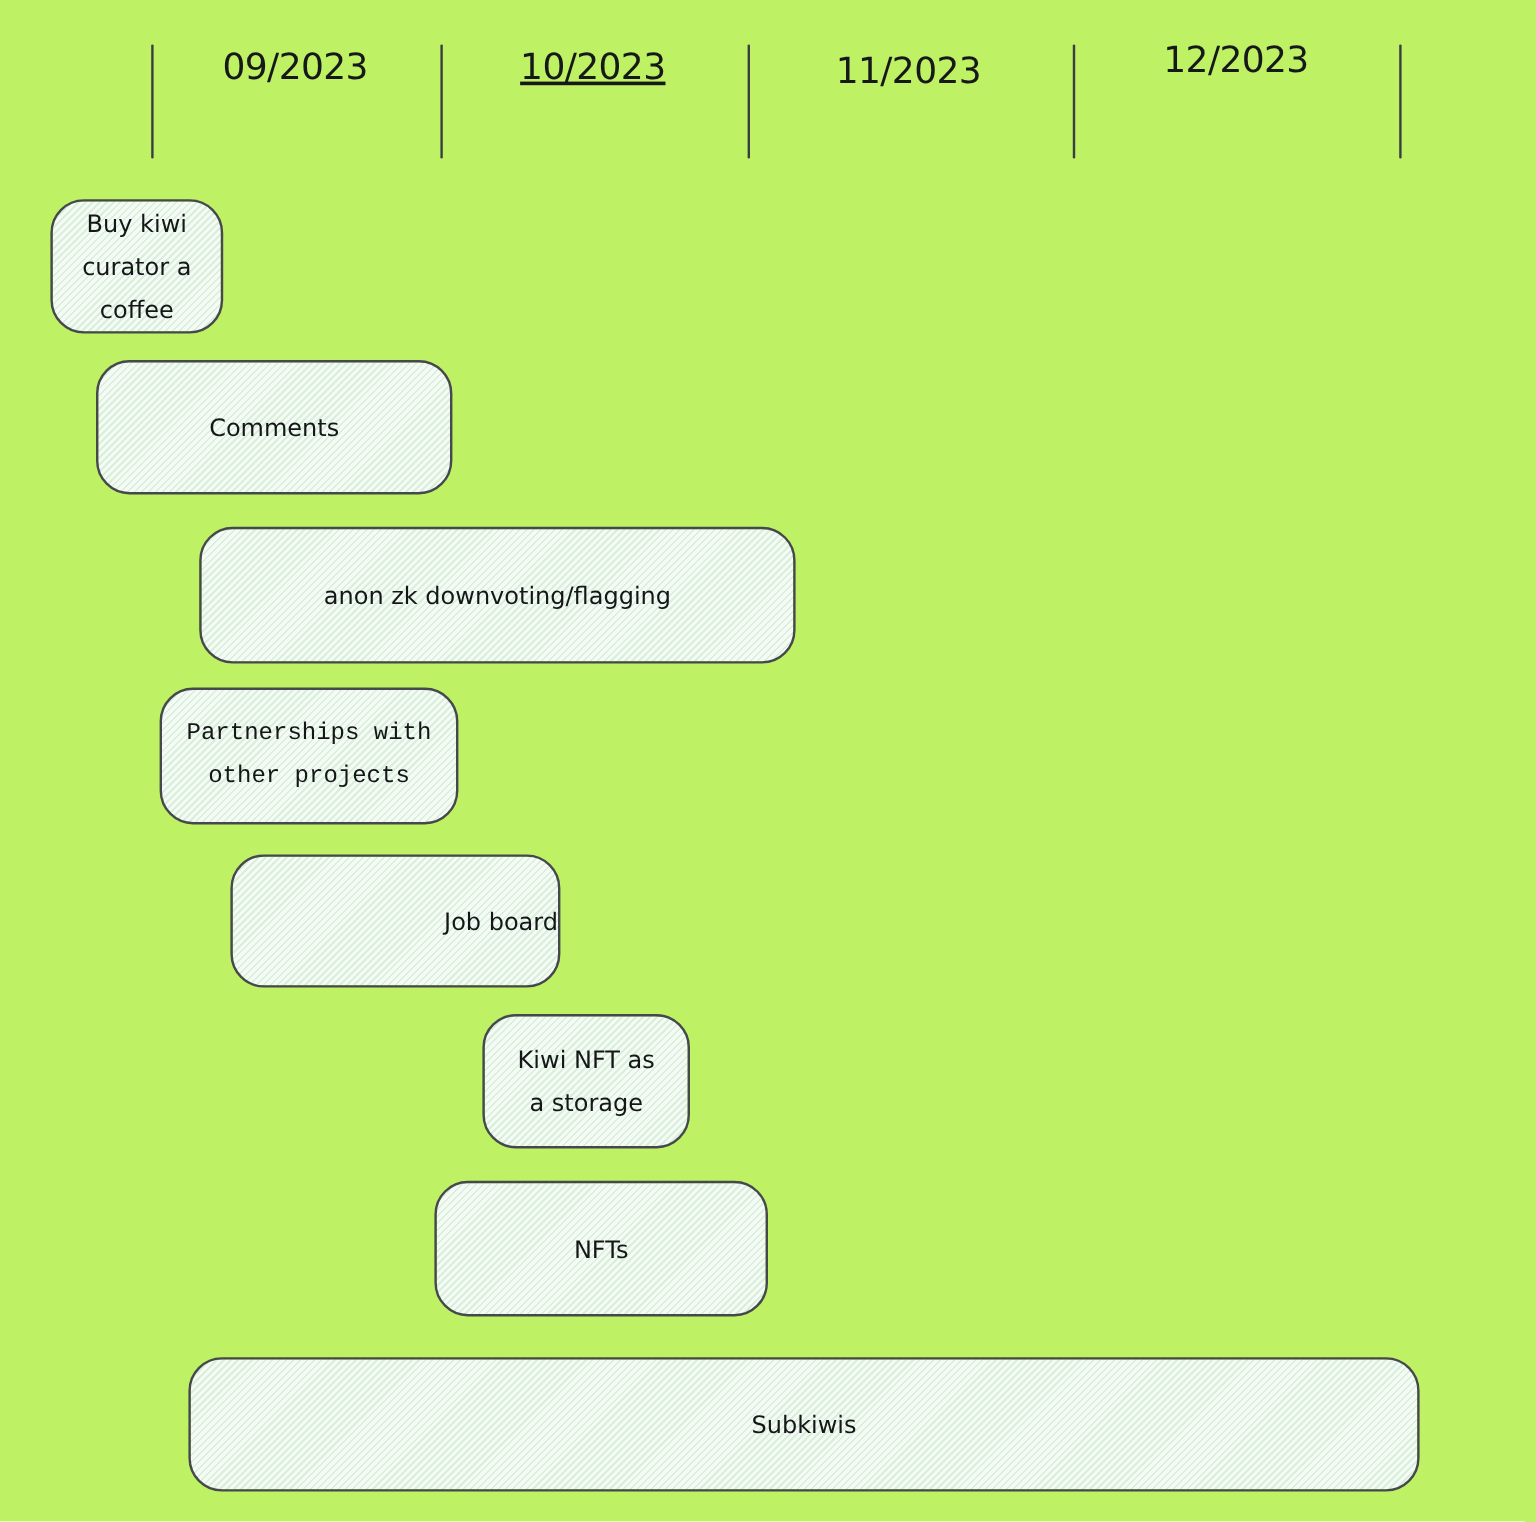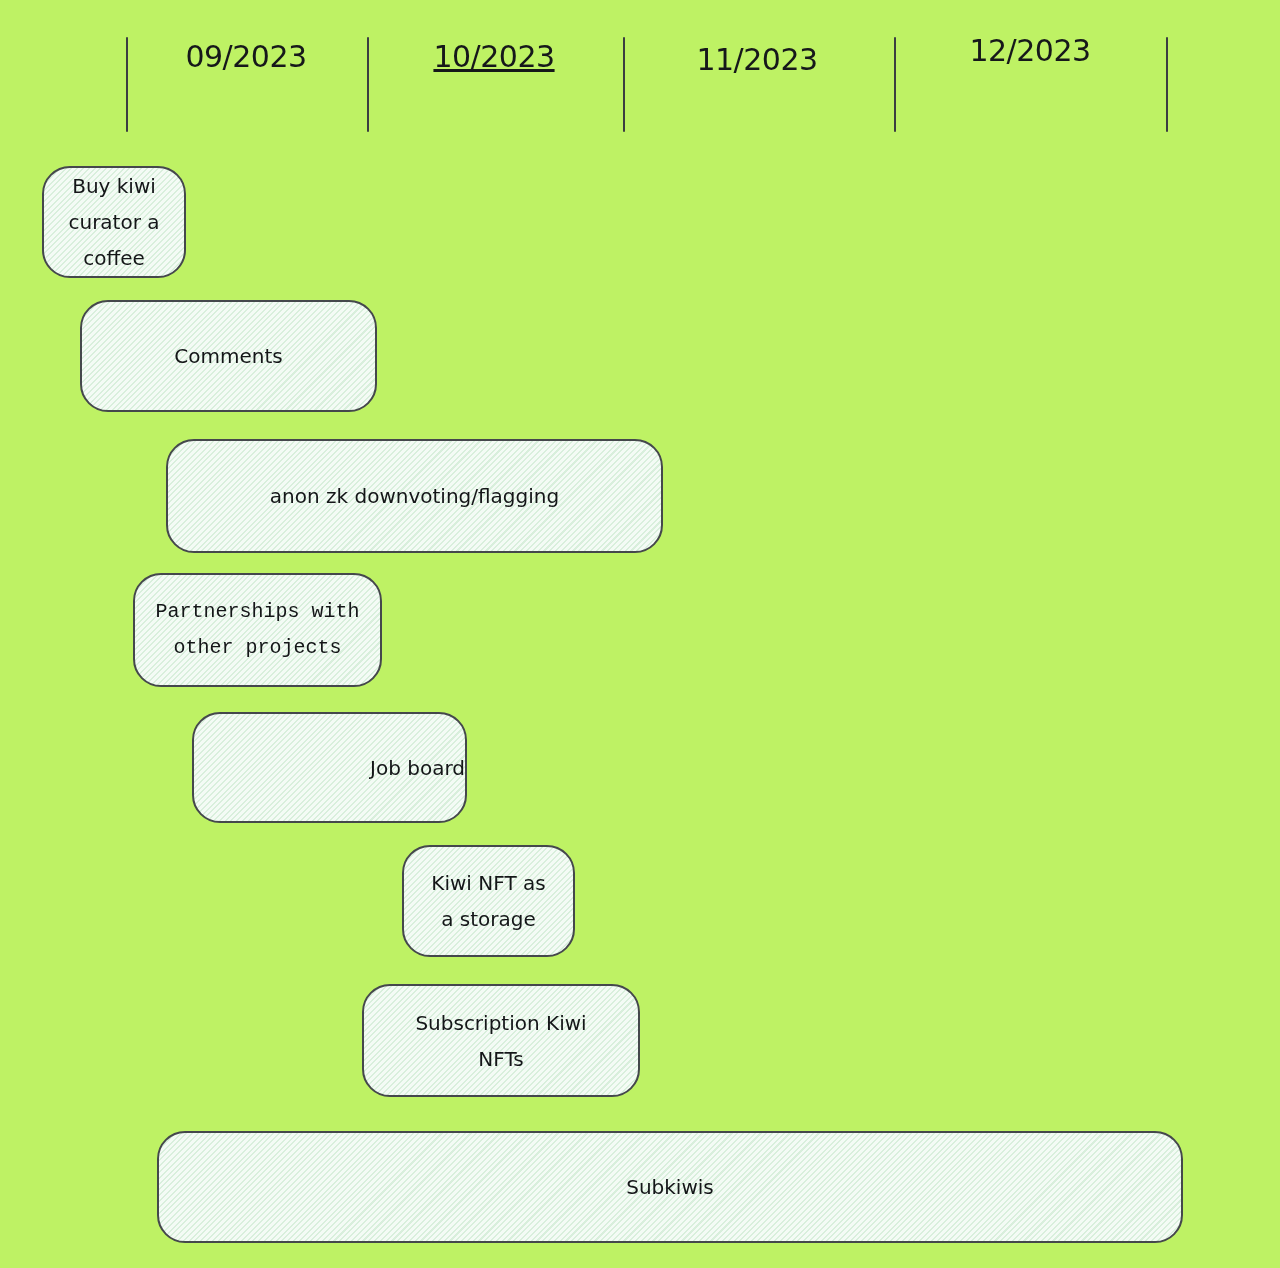--- a/index.html
+++ b/index.html
@@ -94,21 +94,20 @@
         <div class="task-line">other projects</div>
       </div>
       <div class="task-box" style="left: 192px; top: 712px; width: 275px; height: 111px; align-items: flex-end;">
         <div class="task-line">Job board</div>
       </div>
       <div class="task-box" style="left: 385px; top: 845px; width: 173px; height: 112px; margin-left: 17px;">
         <div class="task-line">Kiwi NFT as</div>
         <div class="task-line">a storage</div>
       </div>
       <div class="task-box" style="left: 362px; top: 984px; width: 278px; height: 113px;">
-        <div class="task-line">Subscription Kiwi</div>
         <div class="task-line">NFTs</div>
       </div>
       <div class="task-box" style="left: 157px; top: 1131px; width: 1026px; height: 112px;">
         <div class="task-line">Subkiwis</div>
       </div>
     </div>
 
 </div>
 
 </body></html>

